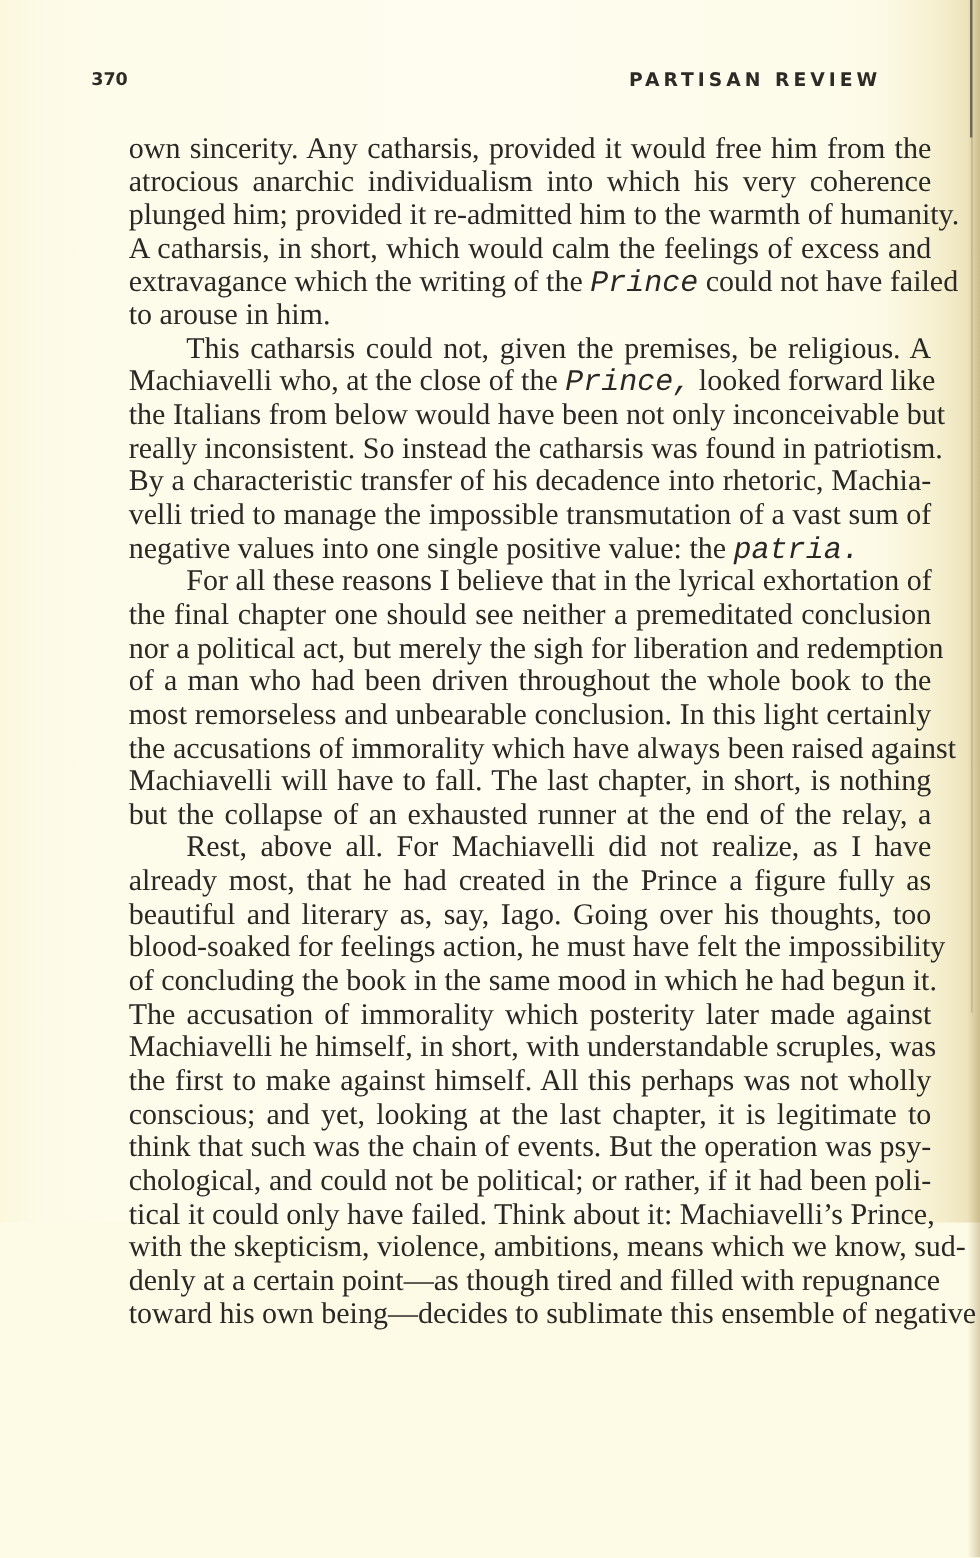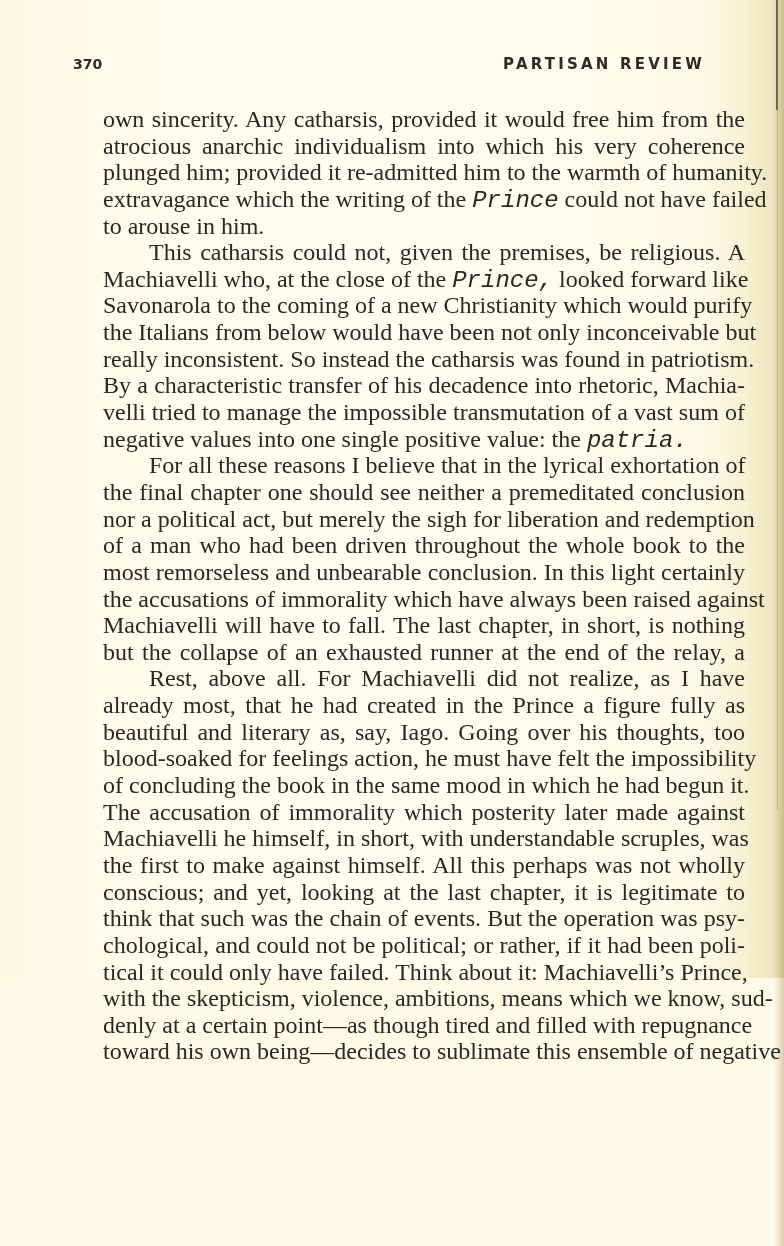--- a/index.html
+++ b/index.html
@@ -116,27 +116,27 @@
   <div class="header">
     <span class="page-number">370</span>
     <span class="running-head">PARTISAN REVIEW</span>
   </div>
 
   <div class="body-text" id="body-text">
       <div>
         <span class="line"><span>own sincerity. Any catharsis, provided it would free him from the</span></span>
         <span class="line"><span>atrocious anarchic individualism into which his very coherence</span></span>
         <span class="line"><span>plunged him; provided it re-admitted him to the warmth of humanity.</span></span>
+        <span class="line"><span>A catharsis, in short, which would calm the feelings of excess and</span></span>
         <span class="line"><span>extravagance which the writing of the </span><span class="it">Prince</span><span> could not have failed</span></span>
         <span class="line last"><span>to arouse in him.</span></span>
       </div>
       <div>
         <span class="line indent"><span>This catharsis could not, given the premises, be religious. A</span></span>
         <span class="line"><span>Machiavelli who, at the close of the </span><span class="it">Prince,</span><span> looked forward like</span></span>
-        <span class="line"><span>Savonarola to the coming of a new Christianity which would purify</span></span>
         <span class="line"><span>the Italians from below would have been not only inconceivable but</span></span>
         <span class="line"><span>really inconsistent. So instead the catharsis was found in patriotism.</span></span>
         <span class="line"><span>By a characteristic transfer of his decadence into rhetoric, Machia-</span></span>
         <span class="line"><span>velli tried to manage the impossible transmutation of a vast sum of</span></span>
         <span class="line last"><span>negative values into one single positive value: the </span><span class="it">patria.</span></span>
       </div>
       <div>
         <span class="line indent"><span>For all these reasons I believe that in the lyrical exhortation of</span></span>
         <span class="line"><span>the final chapter one should see neither a premeditated conclusion</span></span>
         <span class="line"><span>nor a political act, but merely the sigh for liberation and redemption</span></span>

